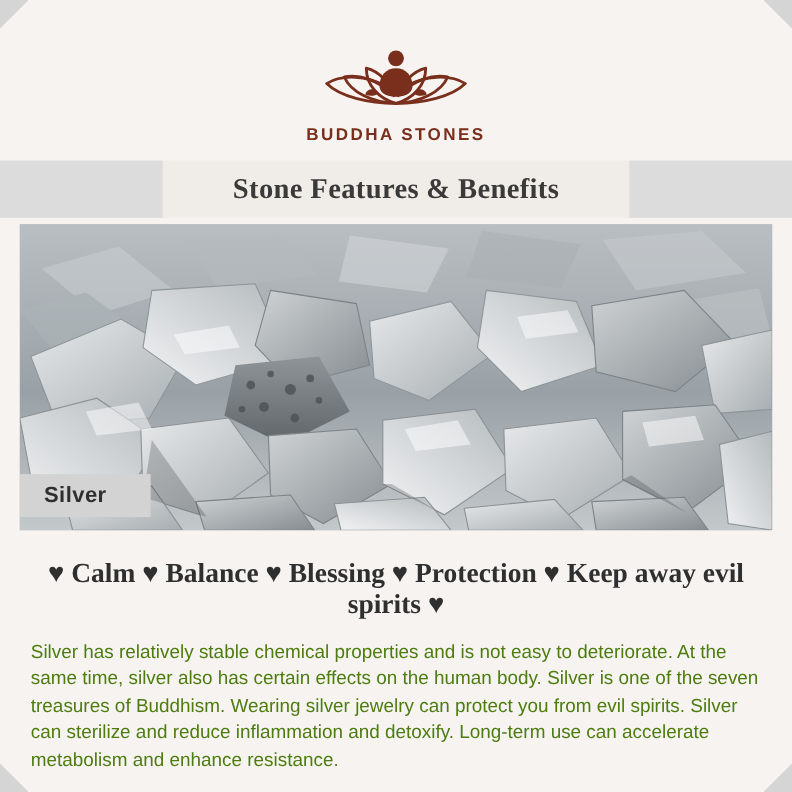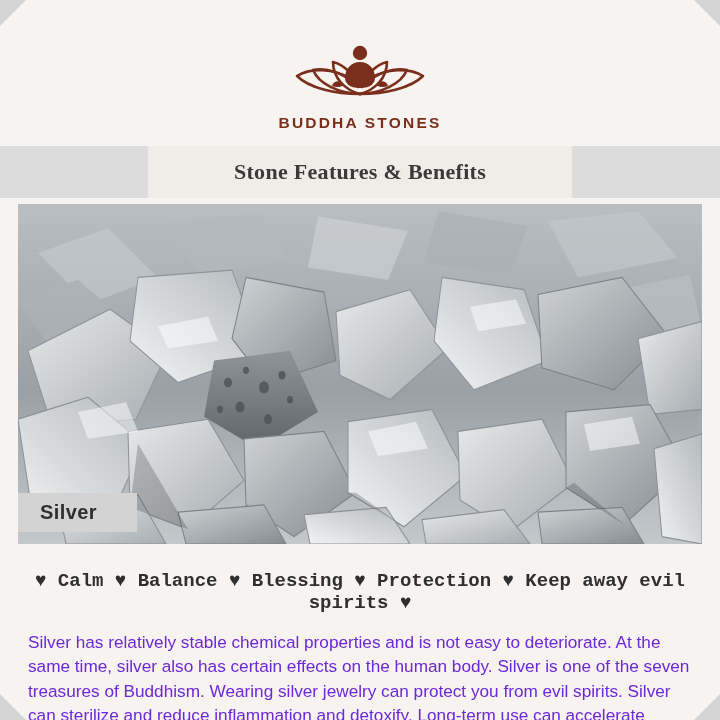--- a/index.html
+++ b/index.html
@@ -87,32 +87,32 @@
   .title-band:after {
     content: "";
     position: absolute;
     right: 0; top: 0; bottom: 0;
     width: 148px;
     background: #dcdcdc;
   }
   .title-text {
     position: relative;
     z-index: 2;
-    font-size: 22px;
+    font-size: 26px;
     font-weight: bold;
     color: #3a3a3a;
     letter-spacing: 0.3px;
     font-family: "Liberation Serif", serif;
   }
 
   
   .hero {
     position: relative;
     margin: 6px 18px 0 18px;
-    height: 340px;
+    height: 278px;
     overflow: hidden;
     background: #9aa0a4;
   }
   .hero-svg { display: block; width: 100%; height: 100%; }
   .hero-label {
     position: absolute;
     left: 0;
     bottom: 12px;
     background: #d3d3d3;
     color: #2f2f2f;
@@ -124,30 +124,30 @@
   }
 
   
   .content {
     margin: 0 18px;
     padding: 26px 10px 10px 10px;
     background: #f6f3f0;
   }
   .keywords {
     text-align: center;
-    font-size: 19px;
+    font-size: 25px;
     font-weight: bold;
     color: #2f2f2f;
     margin-bottom: 16px;
-    font-family: Liberation Mono, monospace;
+    font-family: Liberation Serif, serif;
   }
   .description {
     font-size: 17.2px;
     line-height: 1.42;
-    color: #6d28d9;
+    color: #4d7c0f;
     text-align: left;
     font-family: "Liberation Sans", sans-serif;
   }
 </style>
 </head>
 <body>
 
 <div class="page">
 
   <div class="corner tl"></div>

